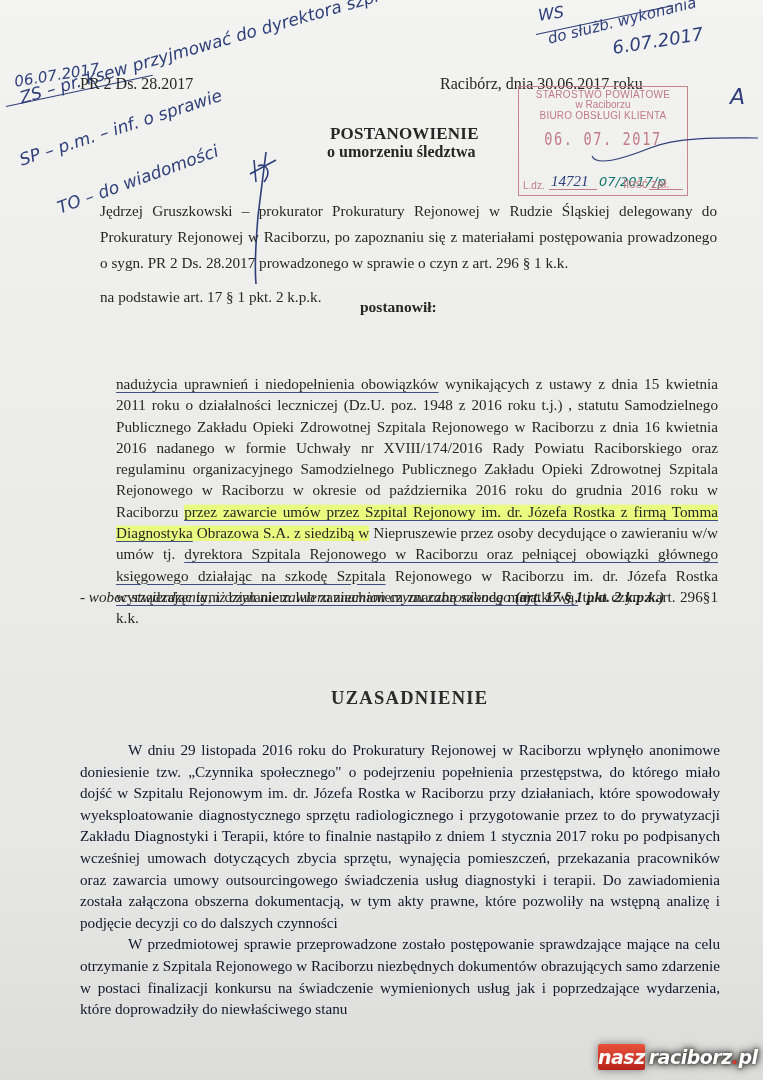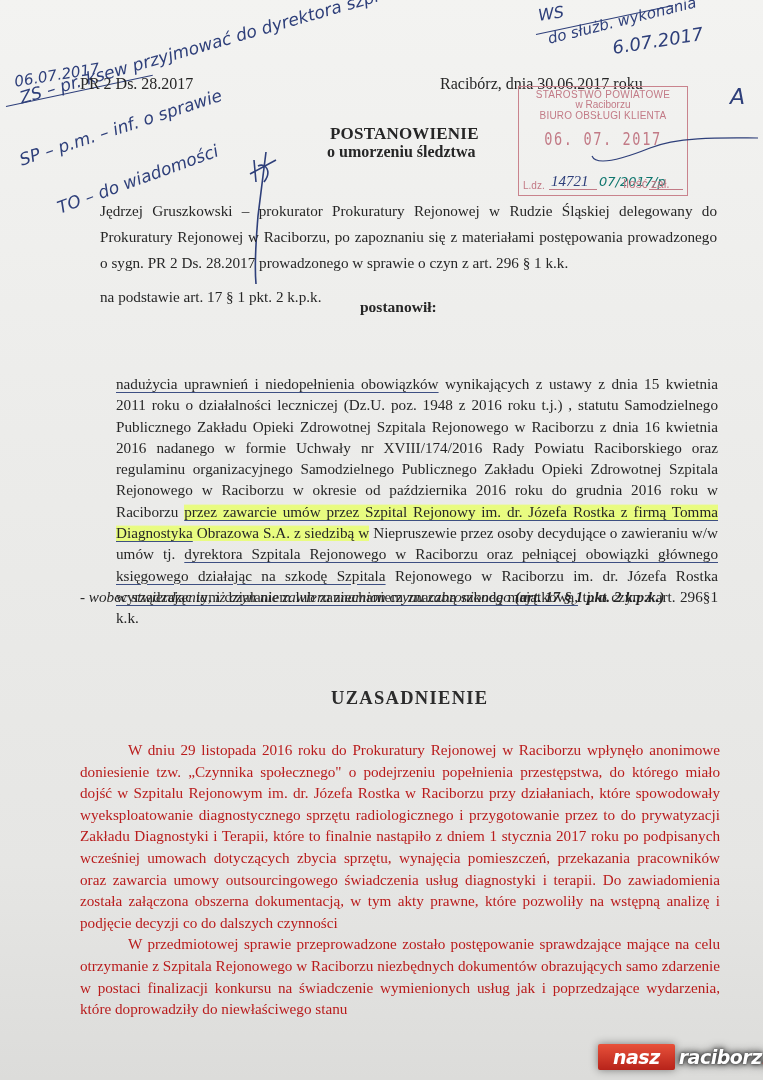--- a/index.html
+++ b/index.html
@@ -47,32 +47,32 @@
     font-size: 15.2px; line-height: 21.3px; text-align: justify;
   }
   .hl { background: linear-gradient(180deg, rgba(232,255,110,0.0) 5%, rgba(232,255,110,0.85) 15%, rgba(232,255,110,0.85) 95%); }
   .ul { text-decoration: underline; text-decoration-color: #3d4f82; text-underline-offset: 3px; margin-top: 24px; }
   .charge-end { position: absolute; left: 80px; top: 586px; width: 637px; font-size: 15.2px; line-height: 21px; text-align: justify; font-style: italic; }
 
   .section-title { left: 315px; top: 688px; font-size: 18.5px; font-weight: bold; letter-spacing: 1.3px; color: #2c2c2c; margin-left: 16px; }
 
   .body-text {
     position: absolute; left: 80px; top: 739px; width: 640px;
-    font-size: 15.2px; line-height: 21.6px; text-align: justify; color: #b91c1c;
+    font-size: 15.2px; line-height: 21.6px; text-align: justify; color: #0f172a;
   }
   .body-text p { margin: 0; text-indent: 48px; }
 
   .logo {
     position: absolute; left: 598px; top: 1043px; height: 28px;
     display: flex; align-items: center;
     font-family: "DejaVu Sans", sans-serif; font-weight: bold; font-style: italic;
     font-size: 19px; letter-spacing: -0.5px;
     filter: drop-shadow(0 0 4px rgba(0,0,0,0.45));
   }
-  .logo .naszbox { background: linear-gradient(180deg, #e8513a, #b7231a); color: #fff; padding: 0 15px; height: 26px; line-height: 26px; border-radius: 2px; }
+  .logo .naszbox { background: linear-gradient(180deg, #e8513a, #b7231a); color: #fff; padding: 0 0; height: 26px; line-height: 26px; border-radius: 2px; }
   .logo .rest { color: #fff; padding-left: 4px; text-shadow: 0 0 3px #333, 0 0 6px #333; }
   .logo .dot { color: #e2372a; }
 
   .pen-line { position: absolute; border-top: 1.3px solid #2e3f7a; transform-origin: left center; }
 </style>
 </head>
 <body>
 
 <div class="page">
 

